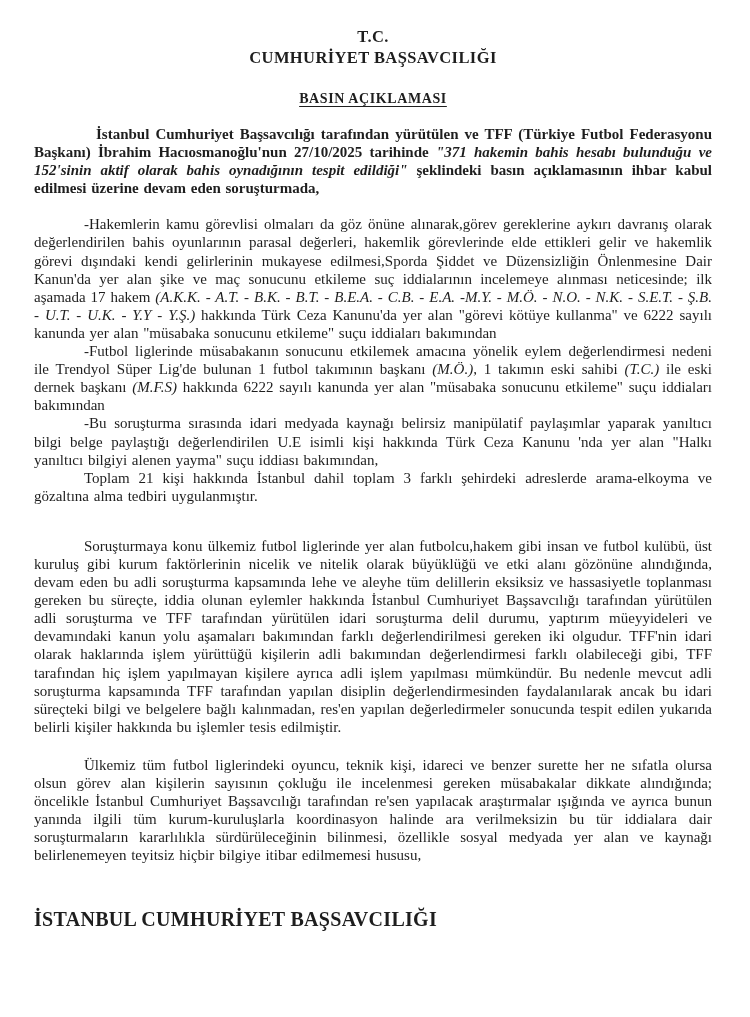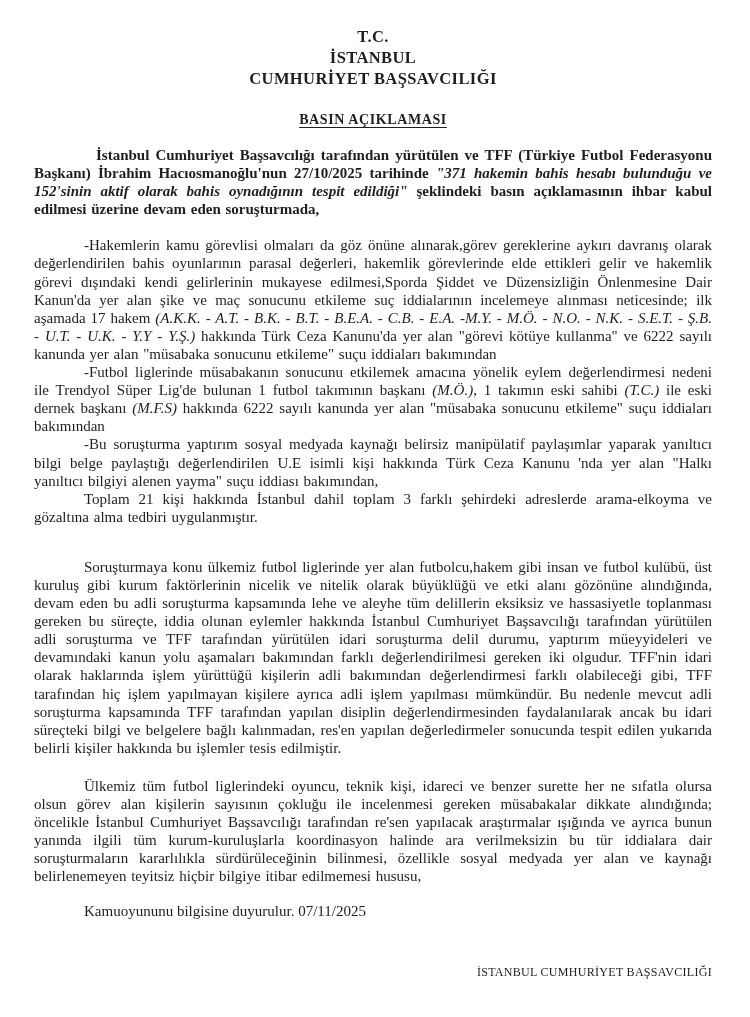--- a/index.html
+++ b/index.html
@@ -46,50 +46,47 @@
   .it { font-style: italic; }
   .closing {
     margin: 17px 0 0 0;
     text-indent: 50px;
     font-size: 15px;
     line-height: 18.1px;
     text-align: left;
   }
   .signature {
     margin: 44px 0 0 0;
-    text-align: right;
-    font-weight: normal;
-    font-size: 12px;
+    font-weight: bold;
+    font-size: 20px;
     letter-spacing: 0.3px;
   }
 </style>
 </head>
 <body>
 
 <div class="page">
 
   <div class="letterhead">
     <div>T.C.</div>
-    <div>İSTANBUL</div>
     <div>CUMHURİYET BAŞSAVCILIĞI</div>
   </div>
 
   <div class="doc-title">BASIN AÇIKLAMASI</div>
 
   <p class="para indent-lg gap"><span>İstanbul Cumhuriyet Başsavcılığı tarafından yürütülen ve TFF (Türkiye Futbol Federasyonu Başkanı) İbrahim Hacıosmanoğlu'nun 27/10/2025 tarihinde </span><span class="it">"371 hakemin bahis hesabı bulunduğu ve 152'sinin aktif olarak bahis oynadığının tespit edildiği"</span><span> şeklindeki basın açıklamasının ihbar kabul edilmesi üzerine devam eden soruşturmada,</span></p>
 
   <p class="para indent gap"><span>-Hakemlerin kamu görevlisi olmaları da göz önüne alınarak,görev gereklerine aykırı davranış olarak değerlendirilen bahis oyunlarının parasal değerleri, hakemlik görevlerinde elde ettikleri gelir ve hakemlik görevi dışındaki kendi gelirlerinin mukayese edilmesi,Sporda Şiddet ve Düzensizliğin Önlenmesine Dair Kanun'da yer alan şike ve maç sonucunu etkileme suç iddialarının incelemeye alınması neticesinde; ilk aşamada 17 hakem </span><span class="it">(A.K.K. - A.T. - B.K. - B.T. - B.E.A. - C.B. - E.A. -M.Y. - M.Ö. - N.O. - N.K. - S.E.T. - Ş.B. - U.T. - U.K. - Y.Y - Y.Ş.)</span><span> hakkında Türk Ceza Kanunu'da yer alan "görevi kötüye kullanma" ve 6222 sayılı kanunda yer alan "müsabaka sonucunu etkileme" suçu iddiaları bakımından</span></p>
 
   <p class="para indent"><span>-Futbol liglerinde müsabakanın sonucunu etkilemek amacına yönelik eylem değerlendirmesi nedeni ile Trendyol Süper Lig'de bulunan 1 futbol takımının başkanı </span><span class="it">(M.Ö.)</span><span>, 1 takımın eski sahibi </span><span class="it">(T.C.)</span><span> ile eski dernek başkanı </span><span class="it">(M.F.S)</span><span> hakkında 6222 sayılı kanunda yer alan "müsabaka sonucunu etkileme" suçu iddiaları bakımından</span></p>
 
-  <p class="para indent"><span>-Bu soruşturma yaptırım sosyal medyada kaynağı belirsiz manipülatif paylaşımlar yaparak yanıltıcı bilgi belge paylaştığı değerlendirilen U.E isimli kişi hakkında Türk Ceza Kanunu 'nda yer alan "Halkı yanıltıcı bilgiyi alenen yayma" suçu iddiası bakımından,</span></p>
+  <p class="para indent"><span>-Bu soruşturma sırasında idari medyada kaynağı belirsiz manipülatif paylaşımlar yaparak yanıltıcı bilgi belge paylaştığı değerlendirilen U.E isimli kişi hakkında Türk Ceza Kanunu 'nda yer alan "Halkı yanıltıcı bilgiyi alenen yayma" suçu iddiası bakımından,</span></p>
 
   <p class="para indent"><span>Toplam 21 kişi hakkında İstanbul dahil toplam 3 farklı şehirdeki adreslerde arama-elkoyma ve gözaltına alma tedbiri uygulanmıştır.</span></p>
 
   <p class="para indent gap-sm"><span>Soruşturmaya konu ülkemiz futbol liglerinde yer alan futbolcu,hakem gibi insan ve futbol kulübü, üst kuruluş gibi kurum faktörlerinin nicelik ve nitelik olarak büyüklüğü ve etki alanı gözönüne alındığında, devam eden bu adli soruşturma kapsamında lehe ve aleyhe tüm delillerin eksiksiz ve hassasiyetle toplanması gereken bu süreçte, iddia olunan eylemler hakkında İstanbul Cumhuriyet Başsavcılığı tarafından yürütülen adli soruşturma ve TFF tarafından yürütülen idari soruşturma delil durumu, yaptırım müeyyideleri ve devamındaki kanun yolu aşamaları bakımından farklı değerlendirilmesi gereken iki olgudur. TFF'nin idari olarak haklarında işlem yürüttüğü kişilerin adli bakımından değerlendirmesi farklı olabileceği gibi, TFF tarafından hiç işlem yapılmayan kişilere ayrıca adli işlem yapılması mümkündür. Bu nedenle mevcut adli soruşturma kapsamında TFF tarafından yapılan disiplin değerlendirmesinden faydalanılarak ancak bu idari süreçteki bilgi ve belgelere bağlı kalınmadan, res'en yapılan değerledirmeler sonucunda tespit edilen yukarıda belirli kişiler hakkında bu işlemler tesis edilmiştir.</span></p>
 
   <p class="para indent gap-lg"><span>Ülkemiz tüm futbol liglerindeki oyuncu, teknik kişi, idareci ve benzer surette her ne sıfatla olursa olsun görev alan kişilerin sayısının çokluğu ile incelenmesi gereken müsabakalar dikkate alındığında; öncelikle İstanbul Cumhuriyet Başsavcılığı tarafından re'sen yapılacak araştırmalar ışığında ve ayrıca bunun yanında ilgili tüm kurum-kuruluşlarla koordinasyon halinde ara verilmeksizin bu tür iddialara dair soruşturmaların kararlılıkla sürdürüleceğinin bilinmesi, özellikle sosyal medyada yer alan ve kaynağı belirlenemeyen teyitsiz hiçbir bilgiye itibar edilmemesi hususu,</span></p>
 
-  <p class="closing">Kamuoyununu bilgisine duyurulur. 07/11/2025</p>
 
   <p class="signature">İSTANBUL CUMHURİYET BAŞSAVCILIĞI</p>
 
 </div>
 
 </body></html>

